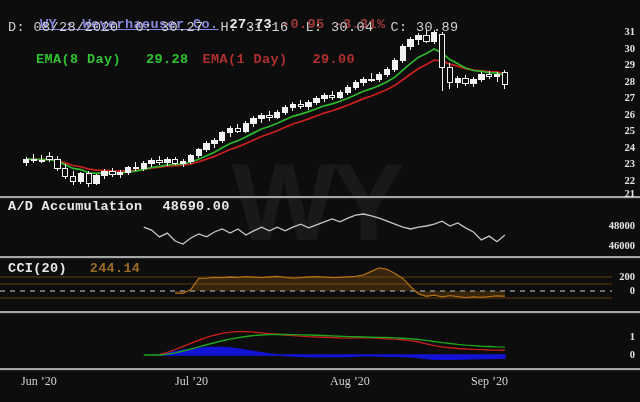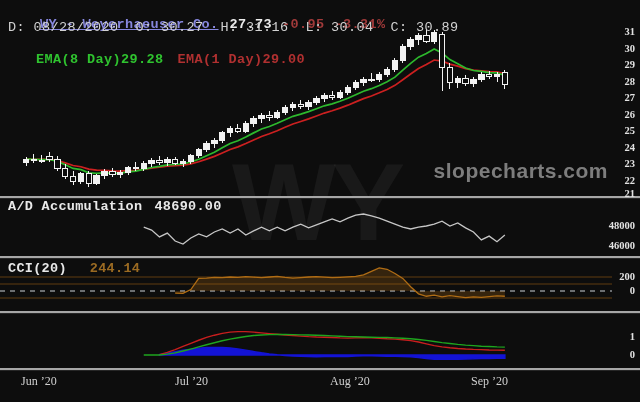--- a/index.html
+++ b/index.html
@@ -10,21 +10,21 @@
   #chart-svg{position:absolute;left:0;top:0;z-index:1;}
   .sep{position:absolute;left:0;right:0;height:2px;background:#a6a6a6;border-bottom:1px solid #262626;z-index:3;}
   .hdr{position:absolute;z-index:4;white-space:pre;}
   .l1{left:6px;top:2px;font-size:13.5px;font-weight:bold;letter-spacing:.4px;}
   .l1 a{color:#8787de;text-decoration:underline;cursor:pointer;}
   .l1 .price{color:#ececec;margin-left:11px;}
   .l1 .chg{color:#a03a3a;margin-left:10px;}
   .l2{left:8px;top:19.5px;font-size:13.5px;color:#d2d2d2;letter-spacing:.4px;}
   .l3{left:2px;top:36.5px;font-size:13.5px;font-weight:bold;letter-spacing:.4px;}
   .l3 .ema8{color:#2fc32f;} .l3 .ema13{color:#b03030;margin-left:14px;}
-  .l3 .v{margin-left:0;}
+  .l3 .v{margin-left:25px;}
   .plabel{position:absolute;left:8px;z-index:4;font-size:13.5px;font-weight:bold;color:#e8e8e8;letter-spacing:.3px;white-space:pre;}
   .plabel .dimorange{color:rgba(190,130,40,0.8);margin-left:23px;font-weight:bold;}
   .plabel .dimred{color:rgba(185,70,70,0.85);margin-left:14px;}
   .plabel .dimgreen{color:#2fae2f;margin-left:14px;}
   #wm{position:absolute;right:32px;top:159px;z-index:2;font-family:"Liberation Sans","DejaVu Sans",sans-serif;
       font-weight:bold;font-size:21px;color:#7d7d7d;letter-spacing:.5px;}
   .tick{position:absolute;right:5px;width:40px;text-align:right;z-index:4;
         font-family:"Liberation Serif","DejaVu Serif",serif;font-weight:bold;font-size:10.5px;color:#e2e2e2;}
   .datelbl{position:absolute;top:374px;z-index:4;font-family:"Liberation Serif","DejaVu Serif",serif;
         font-size:12px;color:#d0d0d0;}
@@ -175,23 +175,22 @@
     </svg>
 
   <div class="hdr l1">
     <a>WY - Weyerhaeuser Co.</a><span class="price">27.73</span><span class="chg">-0.95</span><span class="chg">-3.31%</span>
   </div>
   <div class="hdr l2">D: 08/28/2020  O: 30.27  H: 31.16  L: 30.04  C: 30.89</div>
   <div class="hdr l3">
     <span class="ema8">EMA(8 Day)</span><span class="ema8 v">29.28</span><span class="ema13">EMA(1 Day)</span><span class="ema13 v">29.00</span>
   </div>
 
-  <div id="wm">slopecharts.com</div>
-
-  <div class="plabel" style="top:199px"><span>A/D Accumulation</span><span class="v" style="margin-left:12px">48690.00</span></div>
+
+  <div class="plabel" style="top:199px"><span>A/D Accumulation</span><span class="v" style="margin-left:20px">48690.00</span></div>
   <div class="plabel" style="top:261px"><span>CCI(20)</span><span class="dimorange">244.14</span></div>
 
   <div id="seps">
       <div class="sep" style="top: 196px;"></div>
       <div class="sep" style="top: 256px;"></div>
       <div class="sep" style="top: 311px;"></div>
       <div class="sep" style="top: 368px;"></div>
     </div>
   <div id="ticks">
       <span class="tick" style="top: 26px;">31</span>

